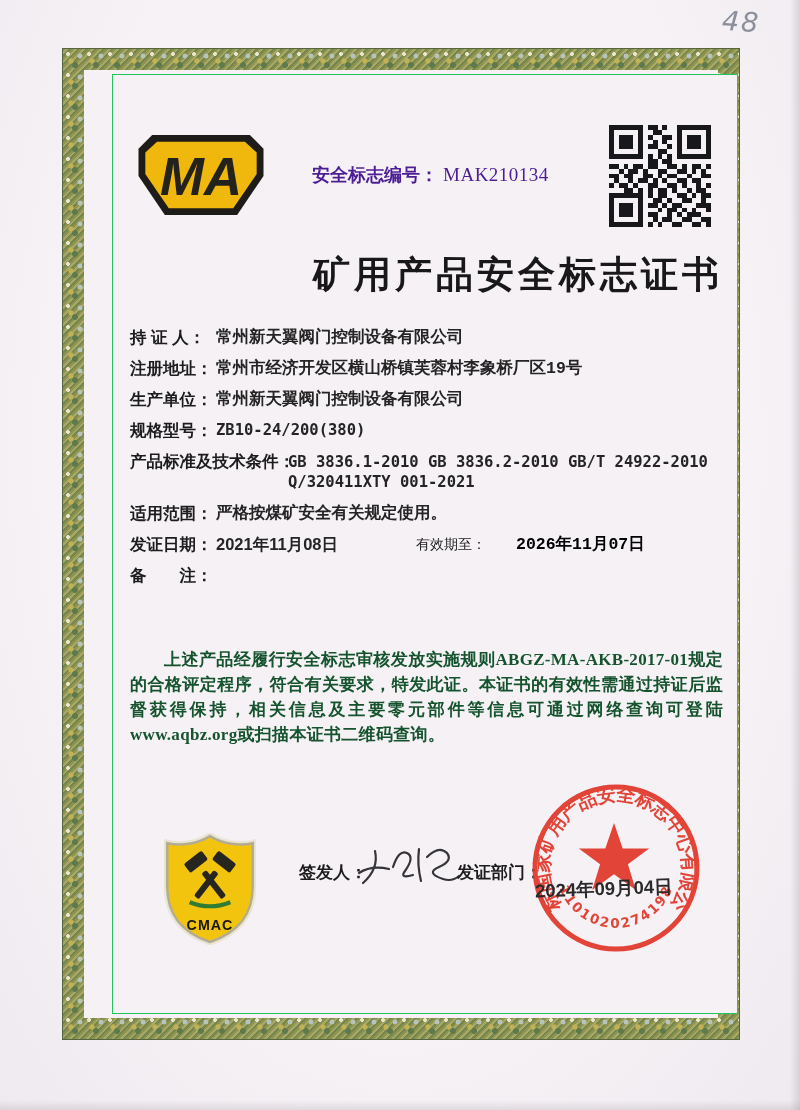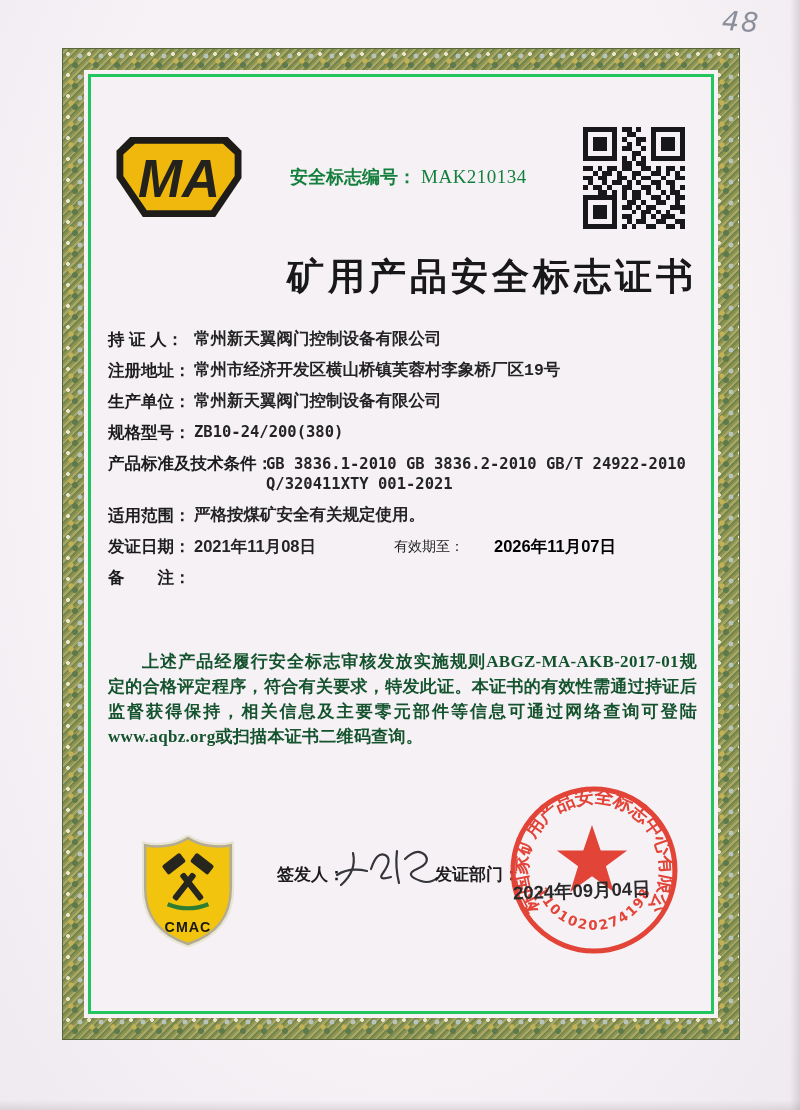--- a/index.html
+++ b/index.html
@@ -27,27 +27,27 @@
     background-color:#9aa15e;
     background-image:
       radial-gradient(circle at 5px 5px, #e9e6cd 1.6px, rgba(0,0,0,0) 2.2px),
       radial-gradient(circle at 12px 16px, #5e7a4c 2.6px, rgba(0,0,0,0) 3.3px),
       radial-gradient(circle at 17px 7px, #b7c4bd 2.1px, rgba(0,0,0,0) 2.8px),
       radial-gradient(circle at 8px 12px, #c2b155 2.3px, rgba(0,0,0,0) 3px),
       repeating-linear-gradient(135deg, #8d9450 0 2px, #a9a768 2px 4px, #75874c 4px 6px);
     background-size:21px 21px, 21px 21px, 21px 21px, 21px 21px, auto;
   }
   .gap { width:100%; height:100%; background:#f5f1f5; padding:4px; }
-  .inner { width:100%; height:100%; background:#f5f1f5; border:3px solid #22c55e; }
+  .inner { width:100%; height:100%; background:#f5f1f5; border:1px solid #22c55e;margin-left:24px; }
   .content { position:relative; width:100%; height:100%; padding:0 14px 0 17px; }
 
   
   .header { position:relative; height:175px; }
   .ma-logo { position:absolute; left:6px; top:58px; width:130px; height:84px; }
-  .serial { position:absolute; left:182px; top:88px; font-size:18px; color:#15803d; white-space:nowrap; }
+  .serial { position:absolute; left:182px; top:88px; font-size:18px; color:#4c1d95; white-space:nowrap; }
   .serial .lab { font-weight:bold; font-family:"Liberation Sans", sans-serif; }
   .serial .num { font-family:"Liberation Serif", serif; font-size:19px; letter-spacing:.5px; }
   .qr { position:absolute; right:12px; top:50px; width:102px; height:102px; }
 
   .title {
     text-align:right; font-size:37px; font-weight:bold; letter-spacing:4px;
     color:#18181a; font-family:"Liberation Serif", serif; line-height:50px;
   }
 
   
@@ -59,21 +59,21 @@
   }
   .fvalue {
     font-weight:bold; font-size:16.5px; color:#242424;
     font-family:Liberation Mono, monospace;
   }
   .mono { font-family:"DejaVu Sans Mono", monospace; font-size:15.5px; }
   .row-std .flabel { width:158px; }
   .row-std .fvalue { width:462px; word-break:break-all; line-height:20px; }
   .row-date .fvalue { width:170px; flex:none; }
   .row-date .flabel2 { width:100px; flex:none; font-weight:normal; font-size:14px; color:#1c1c1c; margin-left:30px; }
-  .row-date .fvalue2 { font-weight:bold; font-size:16.5px; font-family:Liberation Sans, sans-serif; }
+  .row-date .fvalue2 { font-weight:bold; font-size:16.5px; font-family:Liberation Mono, monospace; }
 
   .body-par {
     margin-top:62px; font-size:17px; line-height:25px; font-weight:bold;
     color:#14532d; text-indent:2em; font-family:"Liberation Serif", serif;
     text-align:justify; letter-spacing:.3px;
   }
 
   
   .cmac-badge { position:absolute; left:51px; top:758px; width:92px; height:112px; }
   .signer-label, .issuer-label {

